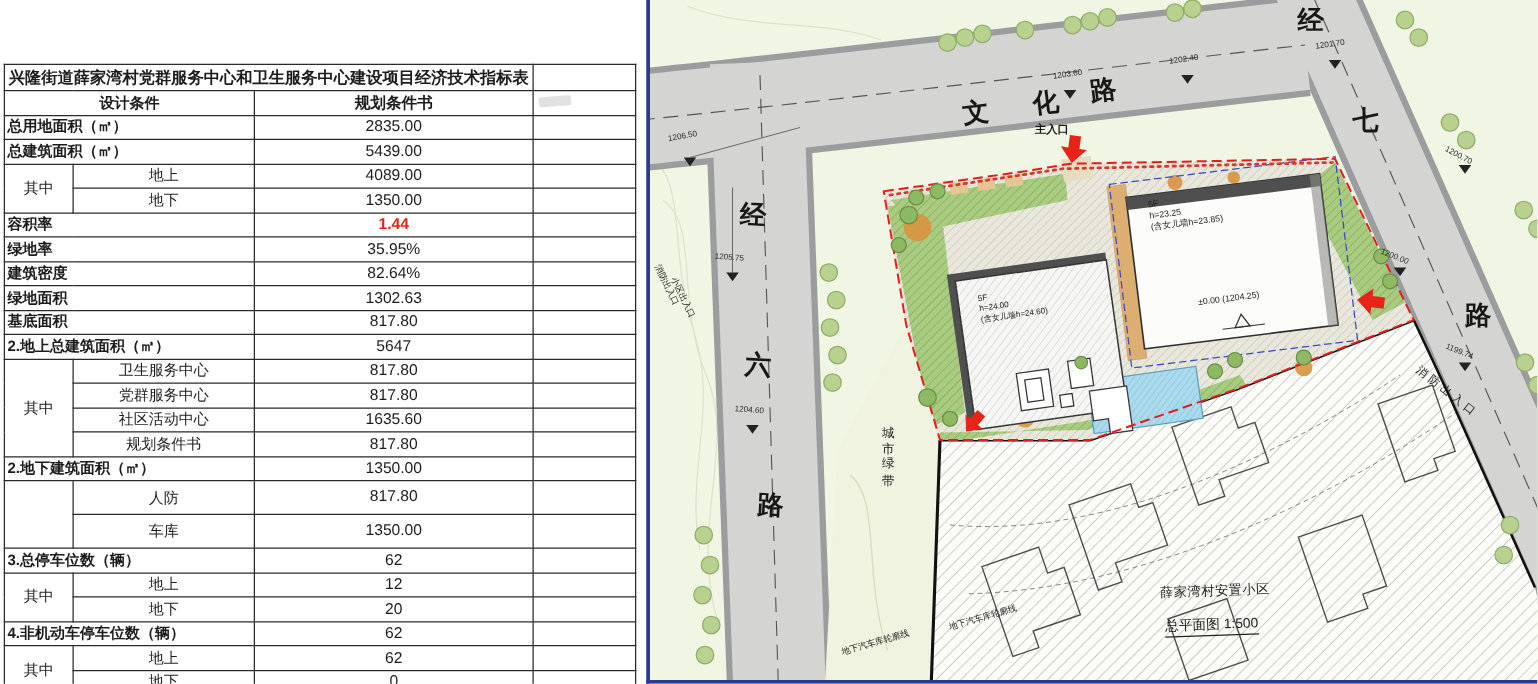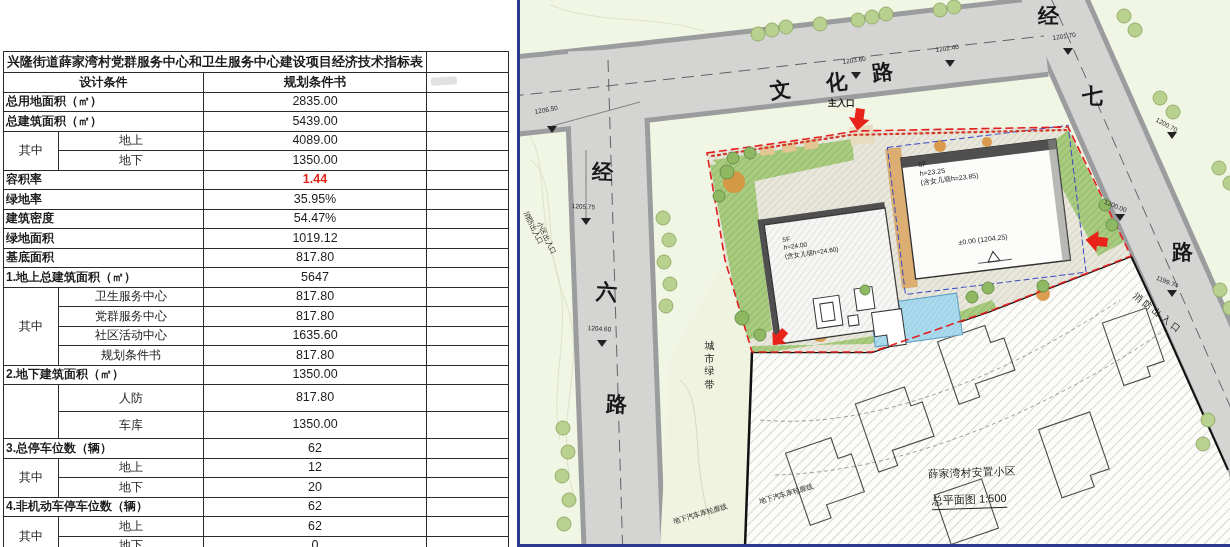--- a/index.html
+++ b/index.html
@@ -91,35 +91,35 @@
           <td class="val red">1.44</td>
           <td class="blank"></td>
         </tr>
         <tr>
           <td class="lbl" colspan="2">绿地率</td>
           <td class="val">35.95%</td>
           <td class="blank"></td>
         </tr>
         <tr>
           <td class="lbl" colspan="2">建筑密度</td>
-          <td class="val">54.47%</td>
+          <td class="val">82.64%</td>
           <td class="blank"></td>
         </tr>
         <tr>
           <td class="lbl" colspan="2">绿地面积</td>
-          <td class="val">1019.12</td>
+          <td class="val">1302.63</td>
           <td class="blank"></td>
         </tr>
         <tr>
           <td class="lbl" colspan="2">基底面积</td>
           <td class="val">817.80</td>
           <td class="blank"></td>
         </tr>
         <tr>
-          <td class="lbl" colspan="2">1.地上总建筑面积（㎡）</td>
+          <td class="lbl" colspan="2">2.地上总建筑面积（㎡）</td>
           <td class="val">5647</td>
           <td class="blank"></td>
         </tr>
         <tr>
           <td class="grp" rowspan="4">其中</td>
           <td class="sub">卫生服务中心</td>
           <td class="val">817.80</td>
           <td class="blank"></td>
         </tr>
         <tr>

